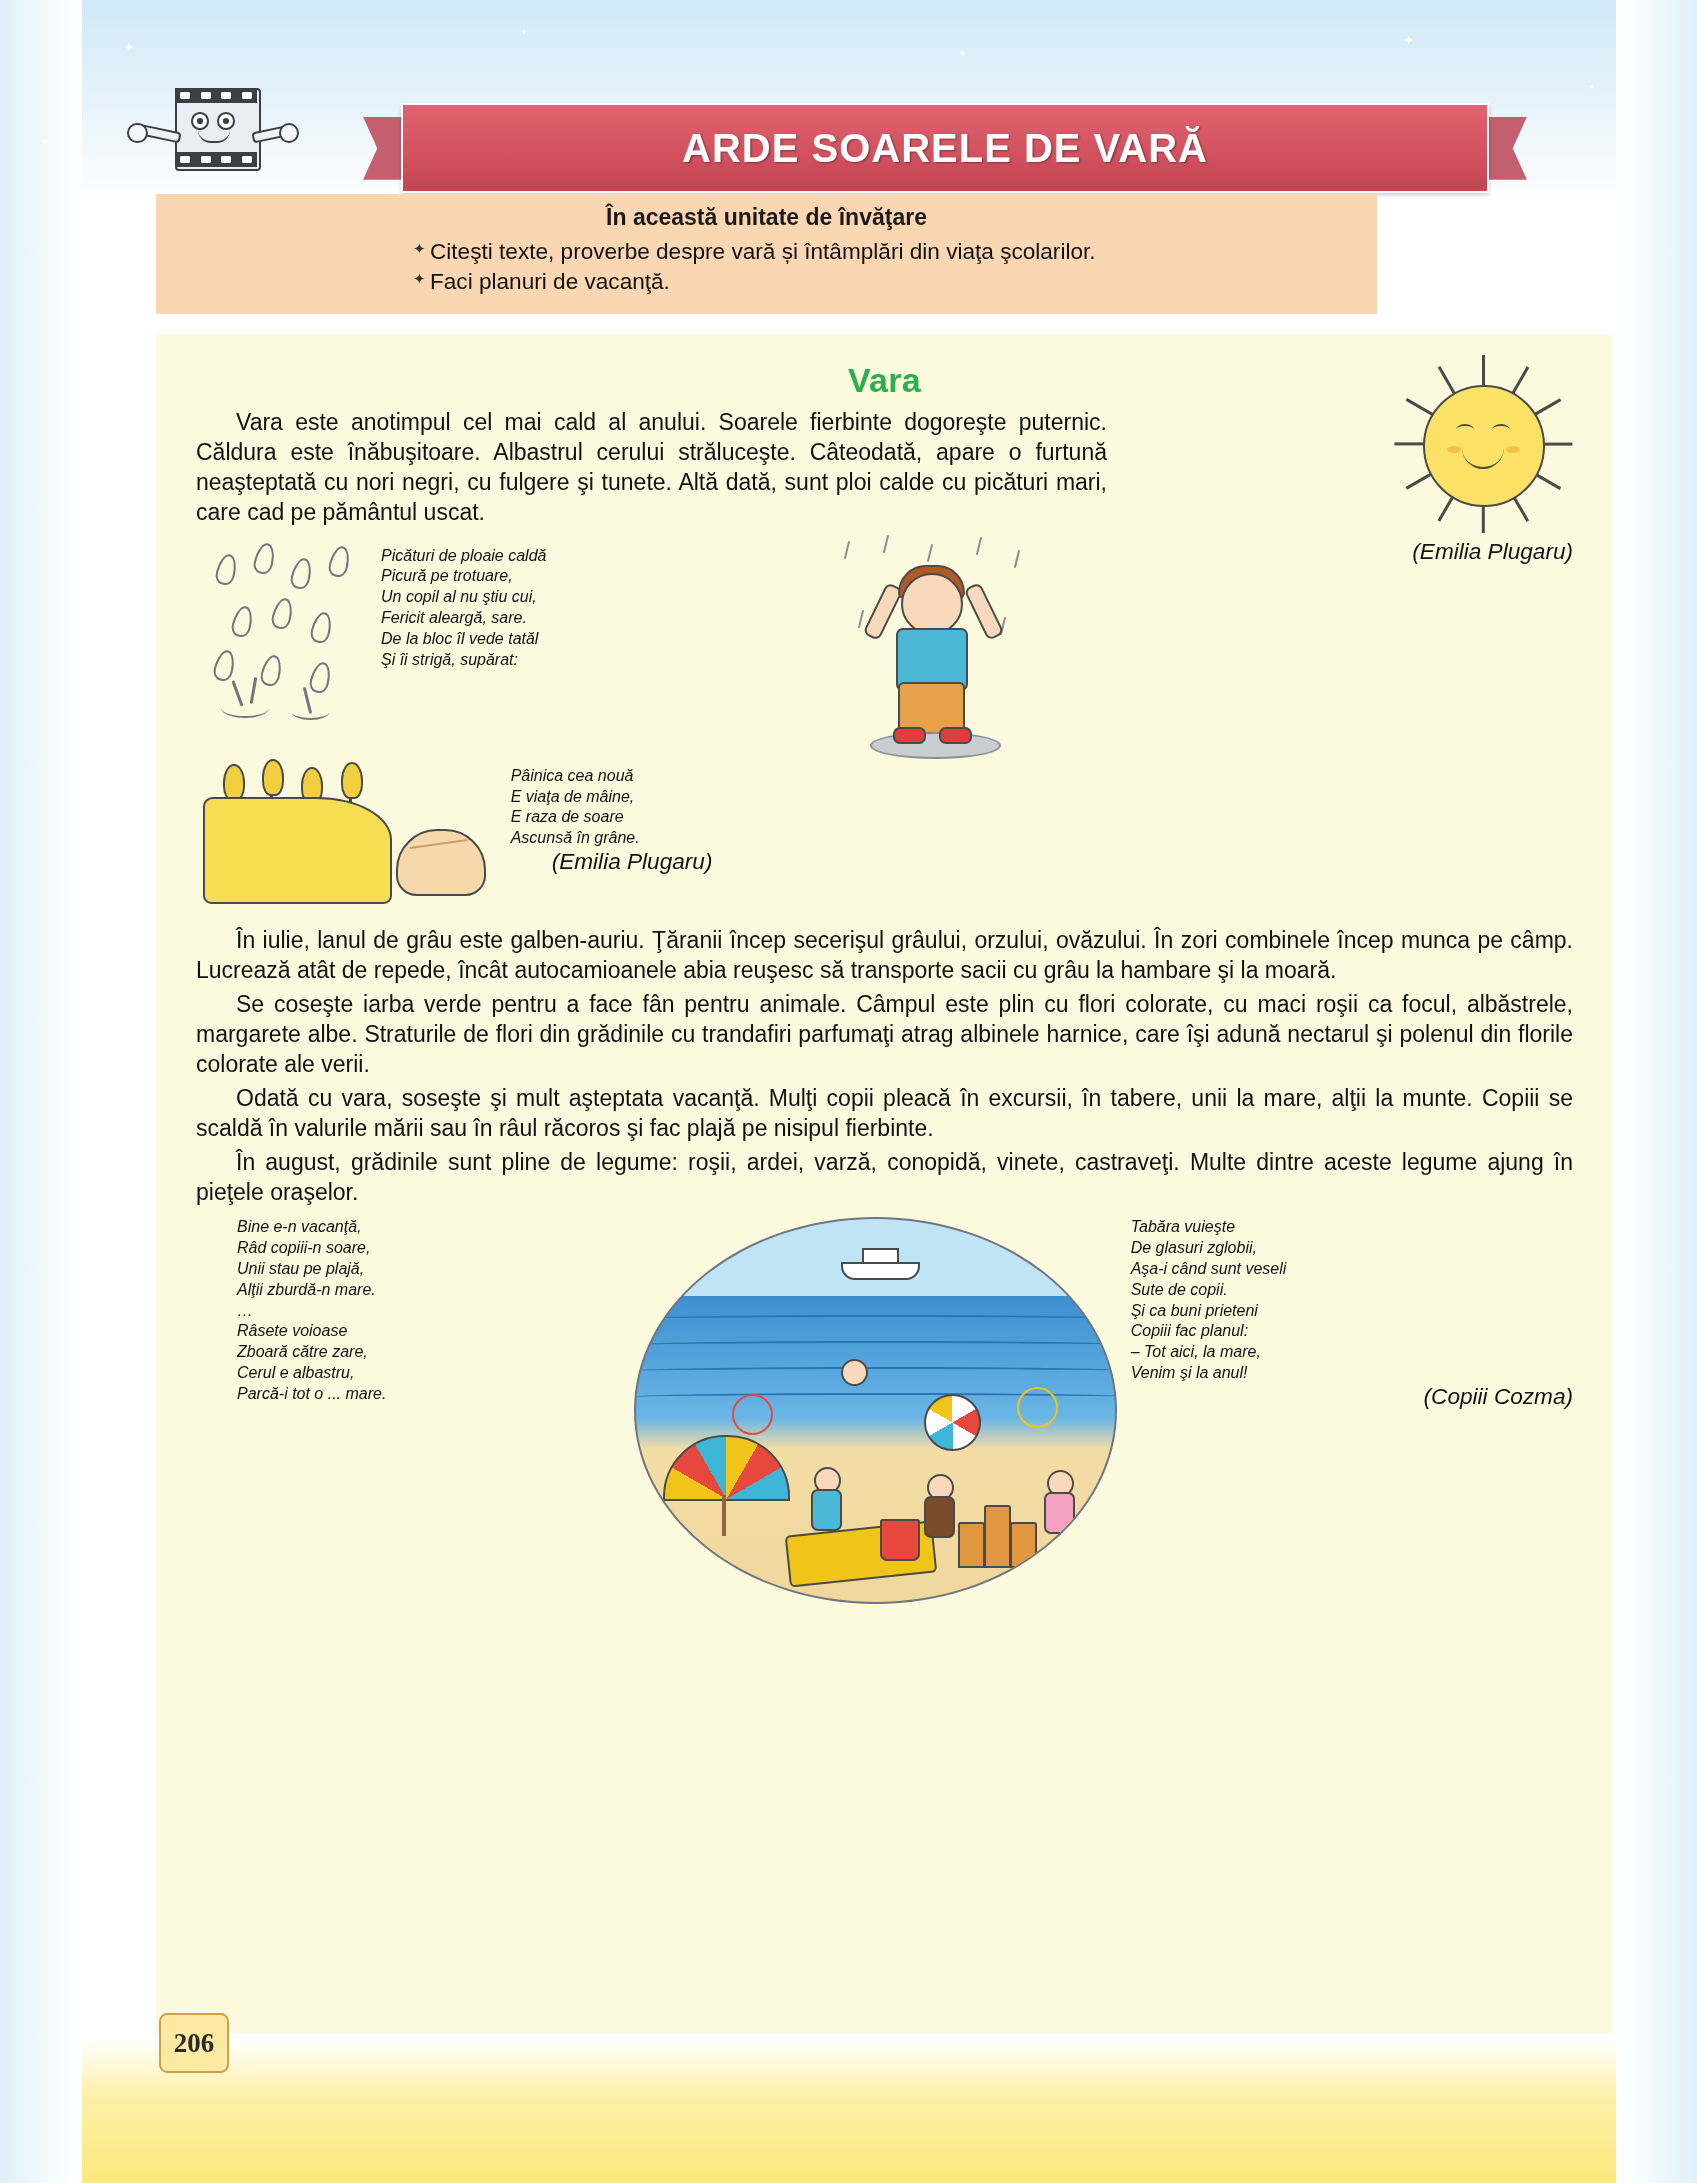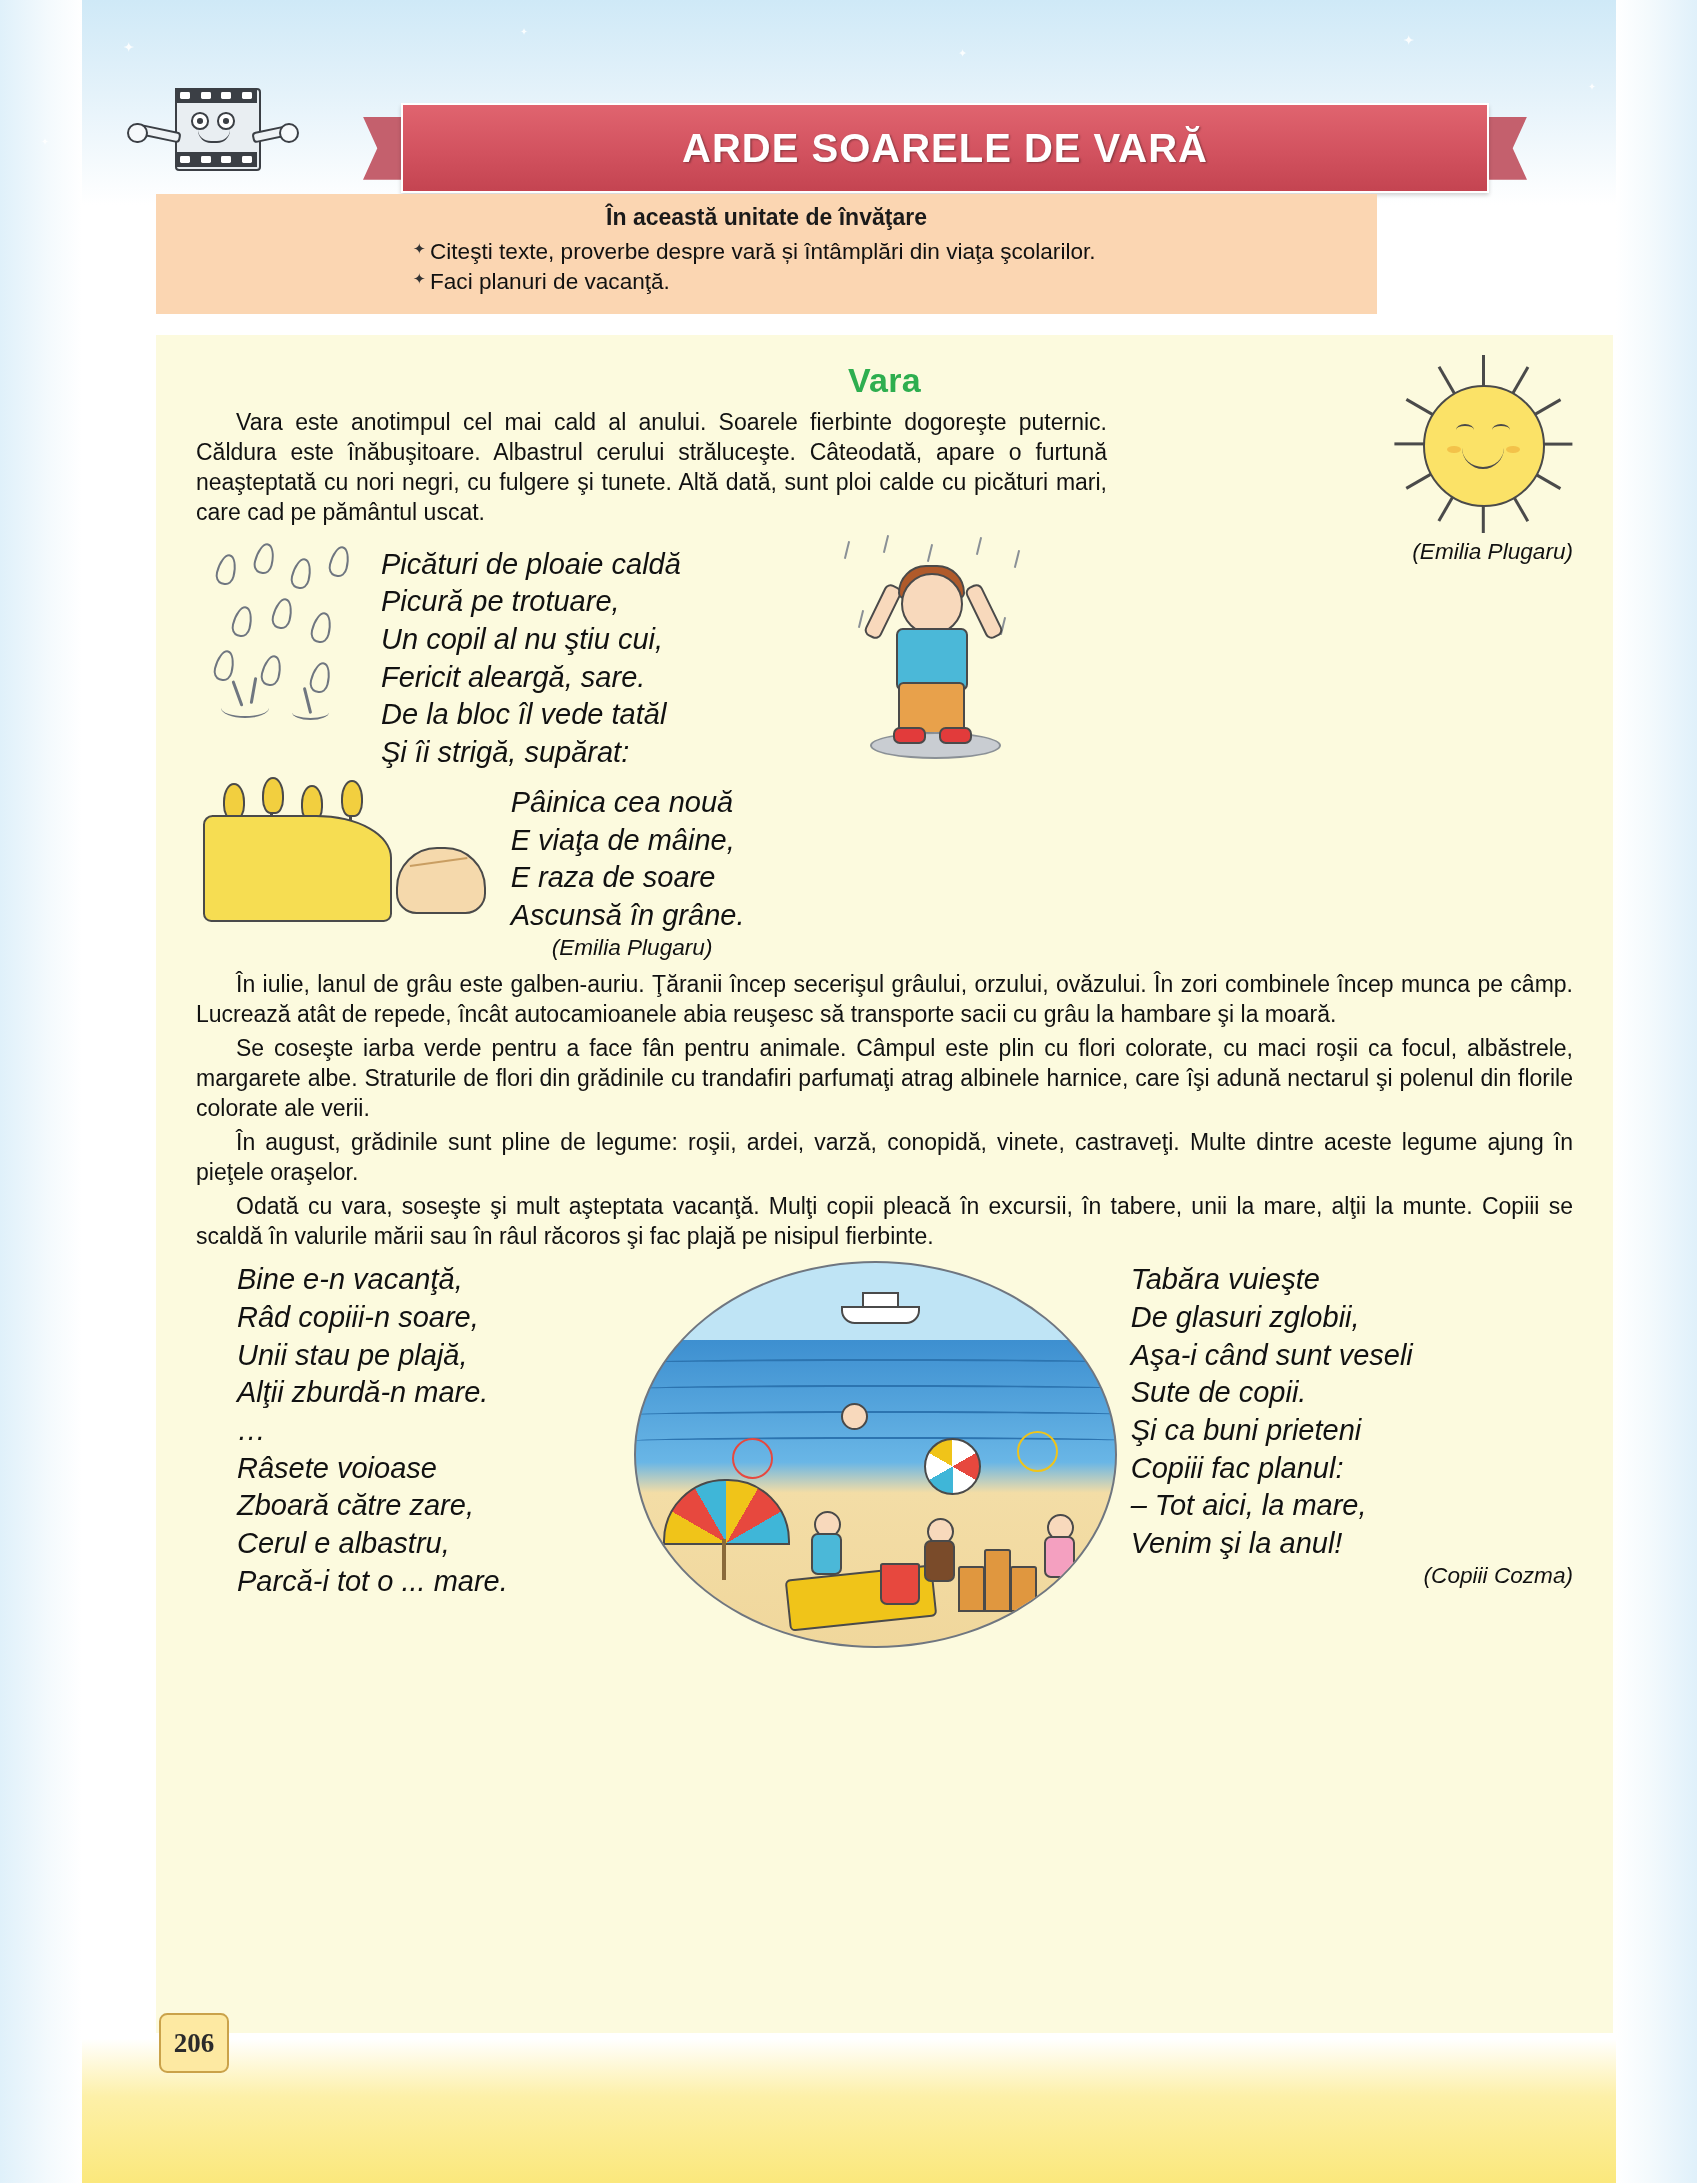--- a/index.html
+++ b/index.html
@@ -216,21 +216,21 @@
     line-height: 1.30;
     color: #111111;
     margin: 0 0 4.1px 0;
     text-align: justify;
     text-indent: 40px;
   }
   p.body-text.narrow { width: 911px; }
 
   
   .poem {
-    font-size: 29px;
+    font-size: 16px;
     font-style: italic;
     line-height: 1.30;
     color: #111111;
     white-space: pre-line;
   }
   .poem-author {
     font-size: 22.6px;
     font-style: italic;
     color: #111111;
     text-align: right;
@@ -518,22 +518,22 @@
           <div class="poem">Pâinica cea nouă
 E viaţa de mâine,
 E raza de soare
 Ascunsă în grâne.</div>
           <div class="poem-author" style="text-align:left;padding-left:41px;">(Emilia Plugaru)</div>
         </div>
       </div>
 
       <p class="body-text" style="margin-top:9.6px;">În iulie, lanul de grâu este galben-auriu. Ţăranii încep secerişul grâului, orzului, ovăzului. În zori combinele încep munca pe câmp. Lucrează atât de repede, încât autocamioanele abia reuşesc să transporte sacii cu grâu la hambare şi la moară.</p>
       <p class="body-text">Se coseşte iarba verde pentru a face fân pentru animale. Câmpul este plin cu flori colorate, cu maci roşii ca focul, albăstrele, margarete albe. Straturile de flori din grădinile cu trandafiri parfumaţi atrag albinele harnice, care îşi adună nectarul şi polenul din florile colorate ale verii.</p>
+      <p class="body-text">Odată cu vara, soseşte şi mult aşteptata vacanţă. Mulţi copii pleacă în excursii, în tabere, unii la mare, alţii la munte. Copiii se scaldă în valurile mării sau în râul răcoros şi fac plajă pe nisipul fierbinte.</p>
       <p class="body-text">În august, grădinile sunt pline de legume: roşii, ardei, varză, conopidă, vinete, castraveţi. Multe dintre aceste legume ajung în pieţele oraşelor.</p>
-      <p class="body-text">Odată cu vara, soseşte şi mult aşteptata vacanţă. Mulţi copii pleacă în excursii, în tabere, unii la mare, alţii la munte. Copiii se scaldă în valurile mării sau în râul răcoros şi fac plajă pe nisipul fierbinte.</p>
 
       <div class="cols" style="margin-top:9.6px;">
         <div style="flex:0 0 438px;padding-left:41px;box-sizing:border-box;">
           <div class="poem">Bine e-n vacanţă,
 Râd copiii-n soare,
 Unii stau pe plajă,
 Alţii zburdă-n mare.
 …
 Râsete voioase
 Zboară către zare,

